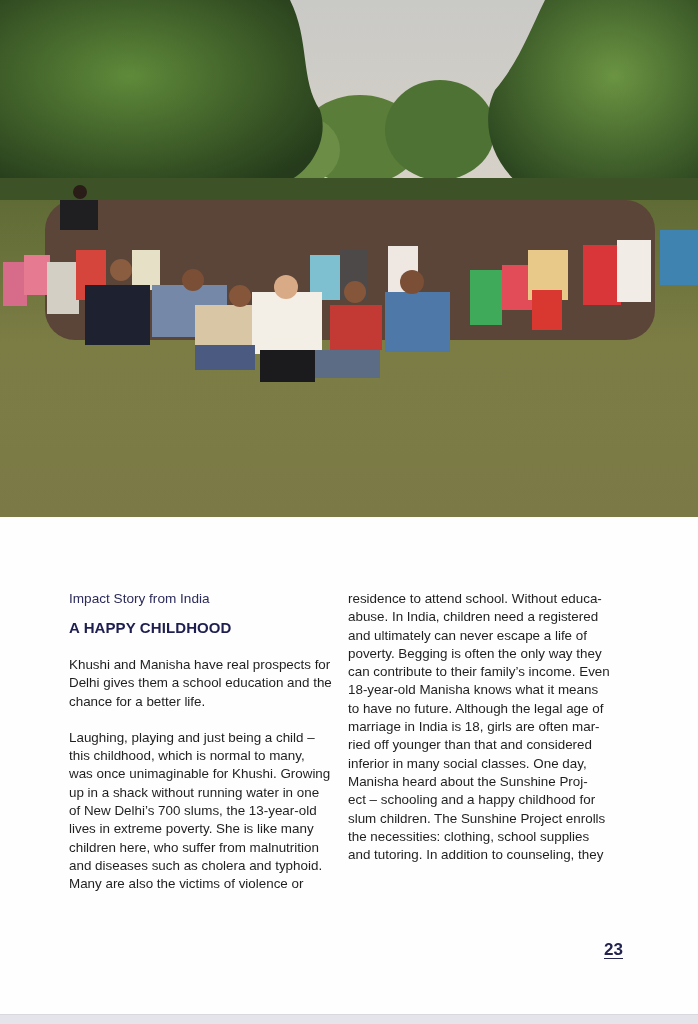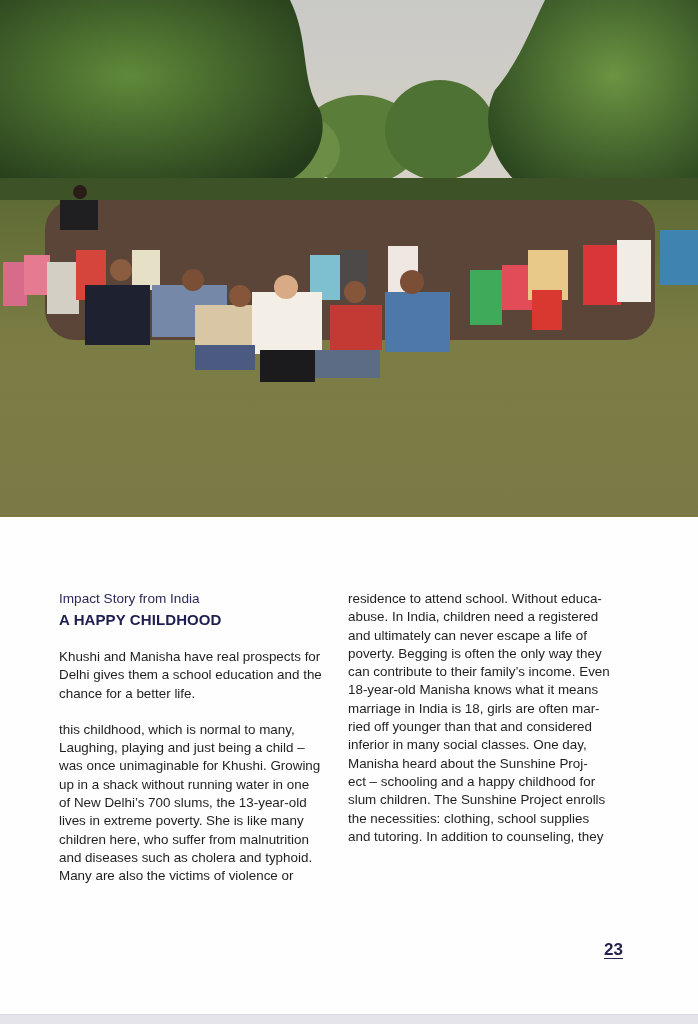--- a/index.html
+++ b/index.html
@@ -37,34 +37,34 @@
       background: #fefefe;
     }
     .col {
       position: absolute;
       top: 73px;
       width: 282px;
       color: #1f1f1f;
       font-size: 13.4px;
       line-height: 18.3px;
     }
-    .col-left  { left: 59px; }
+    .col-left  { left: 69px; }
     .col-right { left: 348px; }
     .kicker {
       color: #2b2b5c;
       font-size: 13.6px;
       line-height: 17px;
       margin: 0;
     }
     .headline {
       color: #1e1e50;
       font-size: 15px;
       font-weight: bold;
       line-height: 18px;
-      margin: 4px 0 19px 0;
+      margin: 12px 0 19px 0;
       letter-spacing: 0.1px;
     }
     .para { margin: 0 0 18px 0; }
     .para-lines span { display: block; white-space: nowrap; }
 
     .page-number {
       position: absolute;
       left: 604px;
       top: 426px;
       color: #23234f;
@@ -172,40 +172,41 @@
       <p class="kicker">Impact Story from India</p>
       <h1 class="headline">A HAPPY CHILDHOOD</h1>
 
       <p class="para para-lines">
         <span>Khushi and Manisha have real prospects for</span>
         <span>Delhi gives them a school education and the</span>
         <span>chance for a better life.</span>
       </p>
 
       <p class="para para-lines">
+        <span>Laughing, playing and just being a child –</span>
         <span>this childhood, which is normal to many,</span>
-        <span>Laughing, playing and just being a child –</span>
         <span>was once unimaginable for Khushi. Growing</span>
         <span>up in a shack without running water in one</span>
         <span>of New Delhi’s 700 slums, the 13-year-old</span>
         <span>lives in extreme poverty. She is like many</span>
         <span>children here, who suffer from malnutrition</span>
         <span>and diseases such as cholera and typhoid.</span>
         <span>Many are also the victims of violence or</span>
       </p>
     </div>
 
     <div class="col col-right">
       <p class="para para-lines">
         <span>residence to attend school. Without educa-</span>
         <span>abuse. In India, children need a registered</span>
         <span>and ultimately can never escape a life of</span>
         <span>poverty. Begging is often the only way they</span>
         <span>can contribute to their family’s income. Even</span>
         <span>18-year-old Manisha knows what it means</span>
+        <span>to have no future. Although the legal age of</span>
         <span>marriage in India is 18, girls are often mar-</span>
         <span>ried off younger than that and considered</span>
         <span>inferior in many social classes. One day,</span>
         <span>Manisha heard about the Sunshine Proj-</span>
         <span>ect – schooling and a happy childhood for</span>
         <span>slum children. The Sunshine Project enrolls</span>
         <span>the necessities: clothing, school supplies</span>
         <span>and tutoring. In addition to counseling, they</span>
       </p>
     </div>

